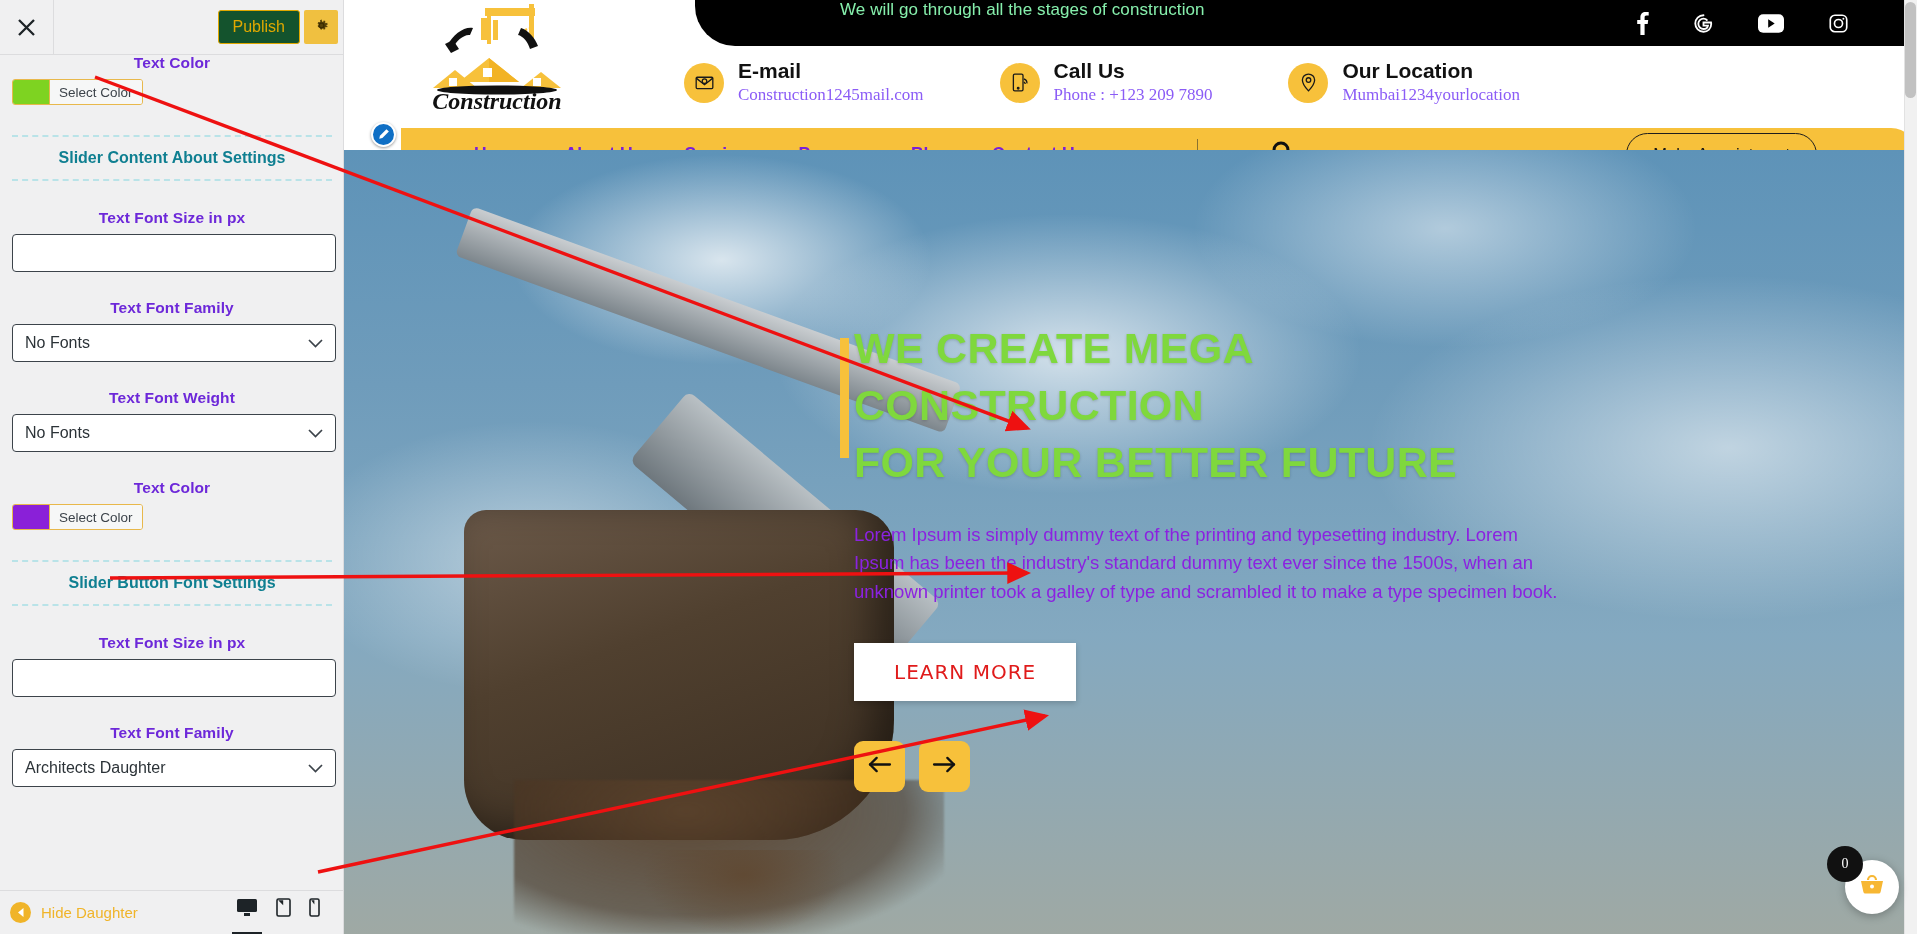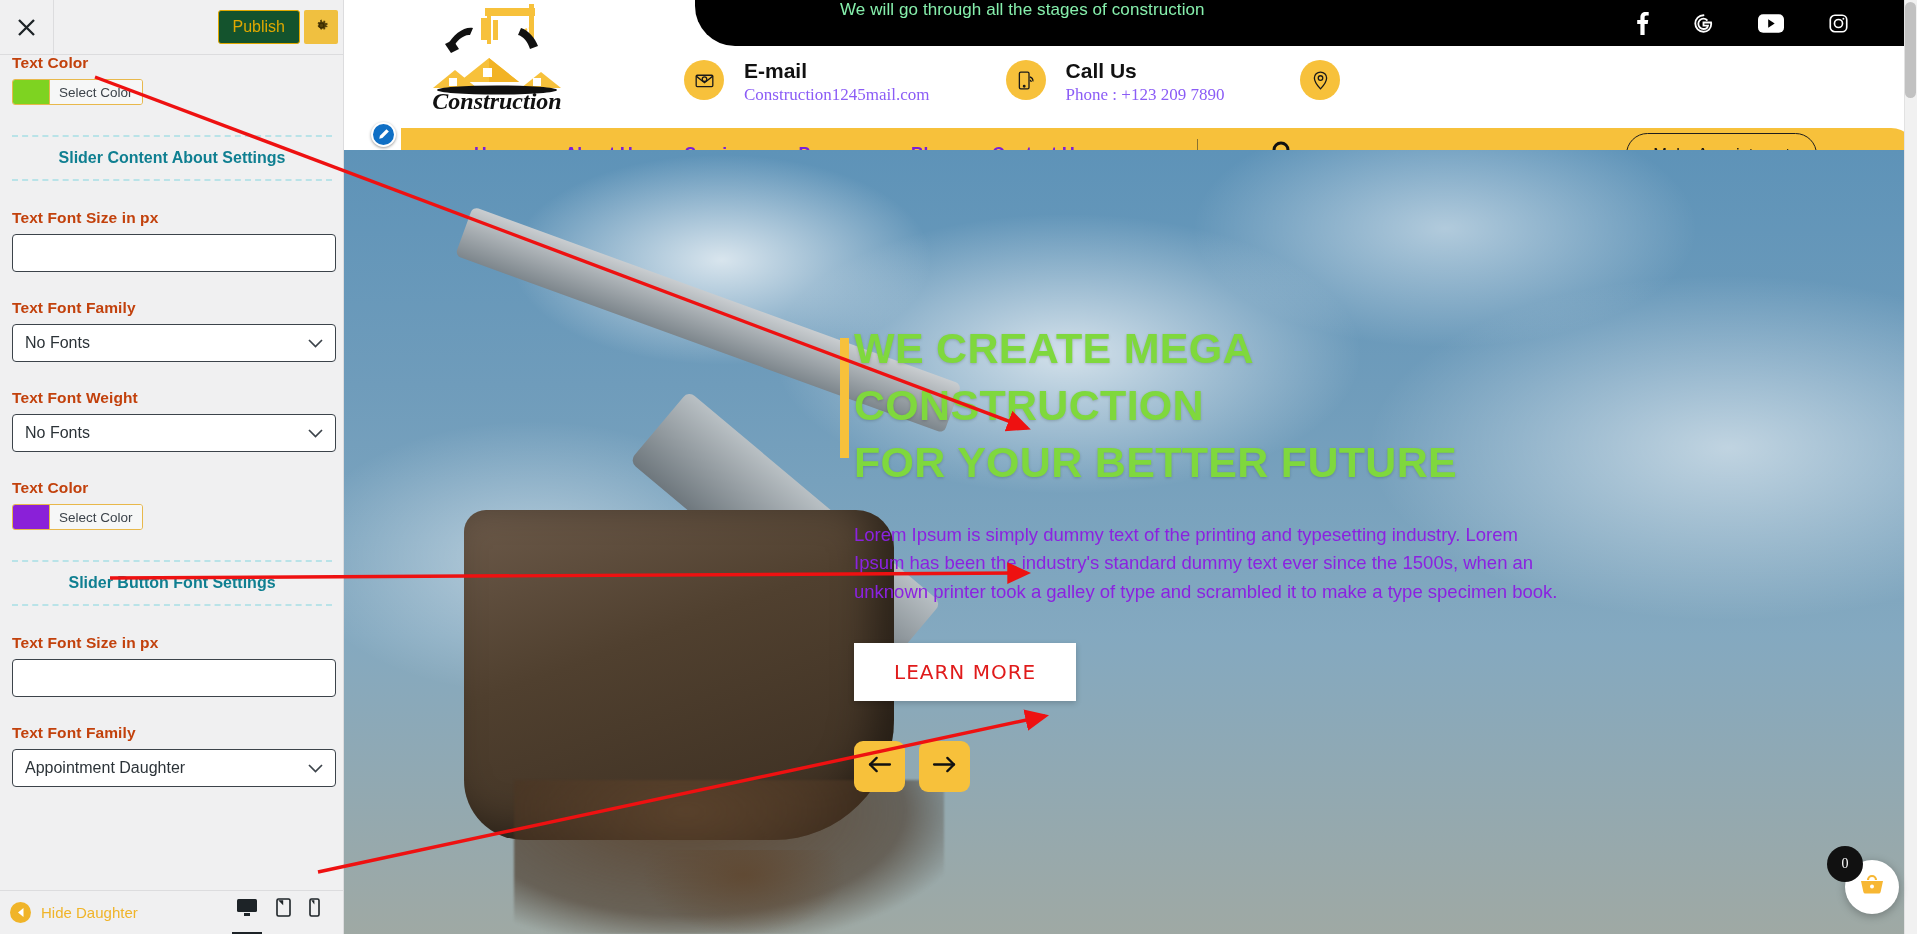--- a/index.html
+++ b/index.html
@@ -54,23 +54,24 @@
     border-radius: 2px; cursor: pointer; margin-right: 6px;
   }
 
   .cz-body {
     position: absolute; top: 28px; left: 0; width: 344px;
     bottom: 44px; padding: 0 12px;
   }
   .cz-label {
     font-size: 15.5px;
     font-weight: bold;
-    color: #c2410c;
+    color: #6d28d9;
     margin: 0 0 7px 0;
     letter-spacing: .1px;
+    text-align: center;
   }
   .cz-field { margin-bottom: 27px; }
   .cz-input {
     width: 324px; height: 38px;
     background: #fff;
     border: 1px solid #3c434a;
     border-radius: 4px;
   }
   .cz-select {
     width: 324px; height: 38px;
@@ -167,21 +168,21 @@
     background: #fff;
   }
   .logo {
     position: absolute; left: 81px; top: 2px;
     width: 160px; height: 112px;
   }
   .contacts {
     position: absolute; left: 340px; top: 60px;
     display: flex; gap: 0;
   }
-  .contact { display: flex; gap: 20px; }
+  .contact { display: flex; align-items: center; gap: 14px; }
   .contact + .contact { margin-left: 76px; }
   .c-ico {
     width: 40px; height: 40px; border-radius: 50%;
     background: #f7c13b;
     display:flex; align-items:center; justify-content:center;
   }
   .c-title {
     font-size: 21px; font-weight: bold; color: #111;
     line-height: 1.05;
     font-family: "Liberation Sans", sans-serif;
@@ -400,21 +401,21 @@
     <div class="cz-section">Slider Button Font Settings</div>
 
     <div class="cz-field">
       <div class="cz-label">Text Font Size in px</div>
       <input class="cz-input" placeholder="" style="">
     </div>
 
     <div class="cz-field">
       <div class="cz-label">Text Font Family</div>
       <div class="cz-select">
-        <span>Appointment Daughter</span>
+        <span>Architects Daughter</span>
         <span class="chev">
           <svg width="15" height="9" viewBox="0 0 15 9">
               <path d="M1 1l6.5 6.5L14 1" stroke="#3c434a" stroke-width="1.7" fill="none"></path>
             </svg>
         </span>
       </div>
     </div>
 
   </div>
 
@@ -533,20 +534,24 @@
           <span class="c-sub" style="display:block">Phone : +123 209 7890</span>
         </span>
       </div>
 
       <div class="contact">
         <span class="c-ico">
           <svg width="21" height="21" viewBox="0 0 24 24" fill="none" stroke="#1a1a1a" stroke-width="1.5">
             <path d="M12 2.4c-3.9 0-7 3-7 6.8 0 5.1 7 12.4 7 12.4s7-7.3 7-12.4c0-3.8-3.1-6.8-7-6.8z"></path>
             <circle cx="12" cy="9.2" r="2.6"></circle>
           </svg>
+        </span>
+        <span>
+          <span class="c-title">Our Location</span>
+          <span class="c-sub" style="display:block">Mumbai1234yourlocation</span>
         </span>
       </div>
     </div>
   </div>
 
   <div class="topbar">
     <span class="topbar-text">We will go through all the stages of construction</span>
     <span class="topbar-social">
       <span class="soc">
         <svg width="13" height="24" viewBox="0 0 13 24" fill="#fff">

